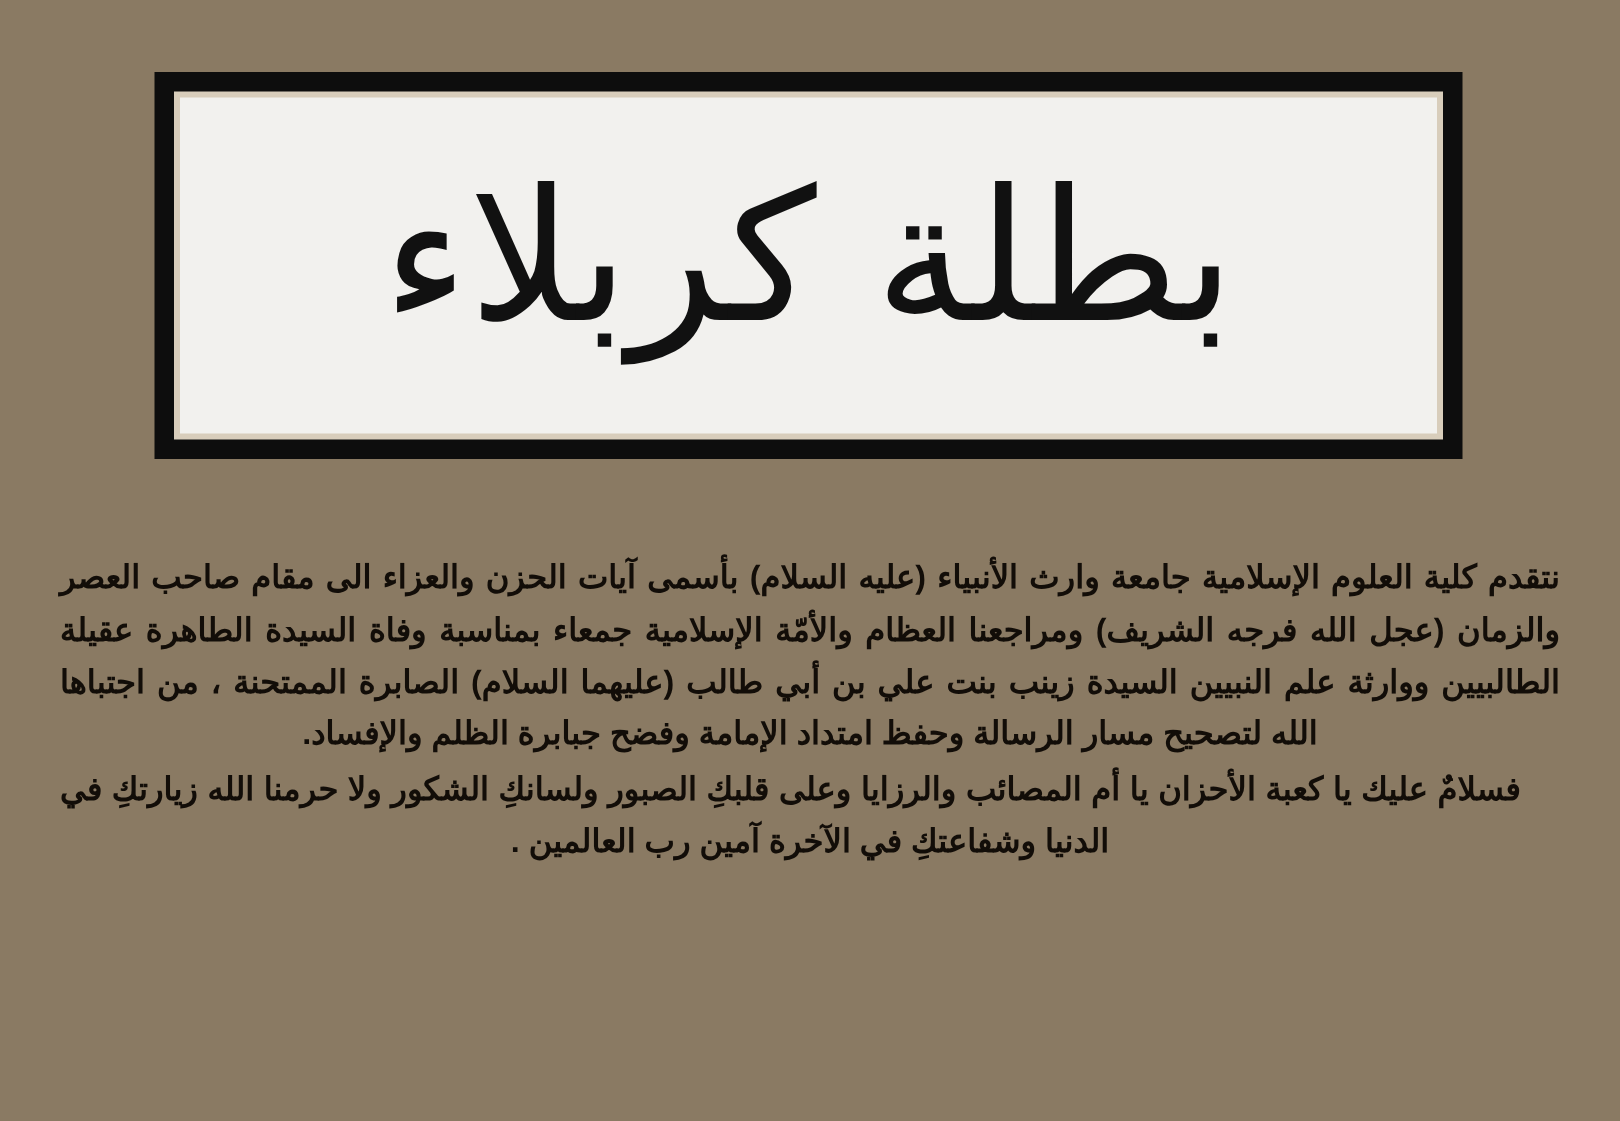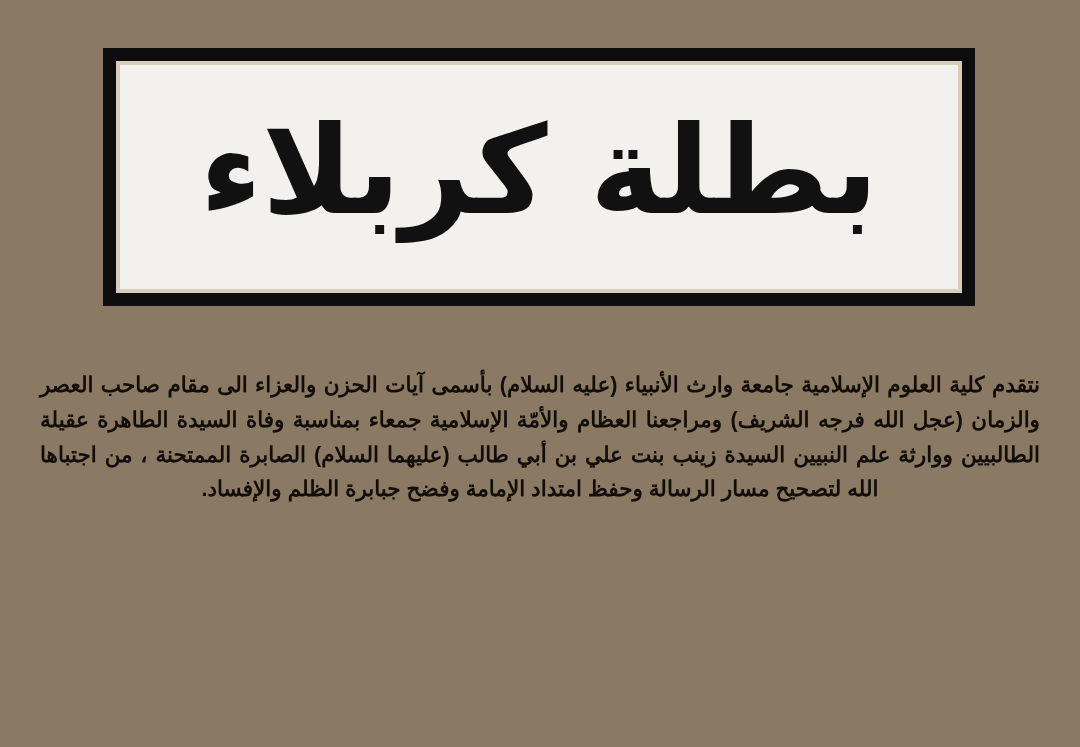--- a/index.html
+++ b/index.html
@@ -55,21 +55,21 @@
     position: relative;
   }
   .calligraphy {
     font-family: "DejaVu Sans", sans-serif;
     font-size: 122px;
     line-height: 1;
     color: #111;
     white-space: nowrap;
     letter-spacing: -2px;
     transform: translateY(-6px);
-    font-weight: 700;
+    font-weight: 400;
   }
 
   
   .body-text {
     position: absolute;
     left: 40px;
     top: 368px;
     width: 1000px;
     direction: rtl;
     text-align: justify;
@@ -100,15 +100,16 @@
       <div class="banner-mid">
         <div class="banner-inner">
           <div class="calligraphy">بطلة كربلاء</div>
         </div>
       </div>
     </div>
   </div>
 
   <div class="body-text">
     <p class="para p1">نتقدم كلية العلوم الإسلامية جامعة وارث الأنبياء (عليه السلام) بأسمى آيات الحزن والعزاء الى مقام صاحب العصر والزمان (عجل الله فرجه الشريف) ومراجعنا العظام والأمّة الإسلامية جمعاء بمناسبة وفاة السيدة الطاهرة عقيلة الطالبيين ووارثة علم النبيين السيدة زينب بنت علي بن أبي طالب (عليهما السلام) الصابرة الممتحنة ، من اجتباها الله لتصحيح مسار الرسالة وحفظ امتداد الإمامة وفضح جبابرة الظلم والإفساد.</p>
+    <p class="para p2">فسلامٌ عليك يا كعبة الأحزان يا أم المصائب والرزايا وعلى قلبكِ الصبور ولسانكِ الشكور ولا حرمنا الله زيارتكِ في الدنيا وشفاعتكِ في الآخرة آمين رب العالمين .</p>
   </div>
 
 </div>
 
 </body></html>

